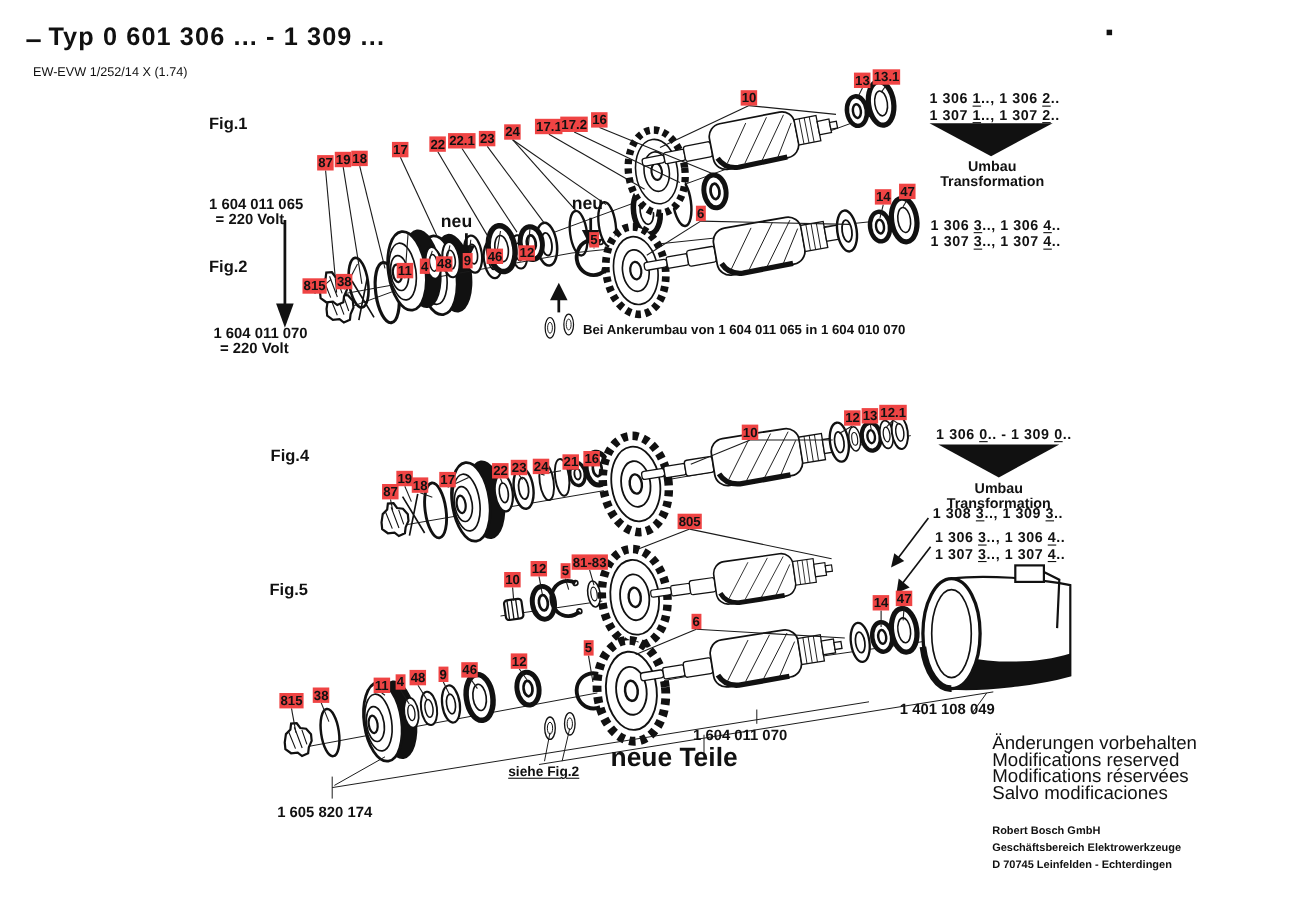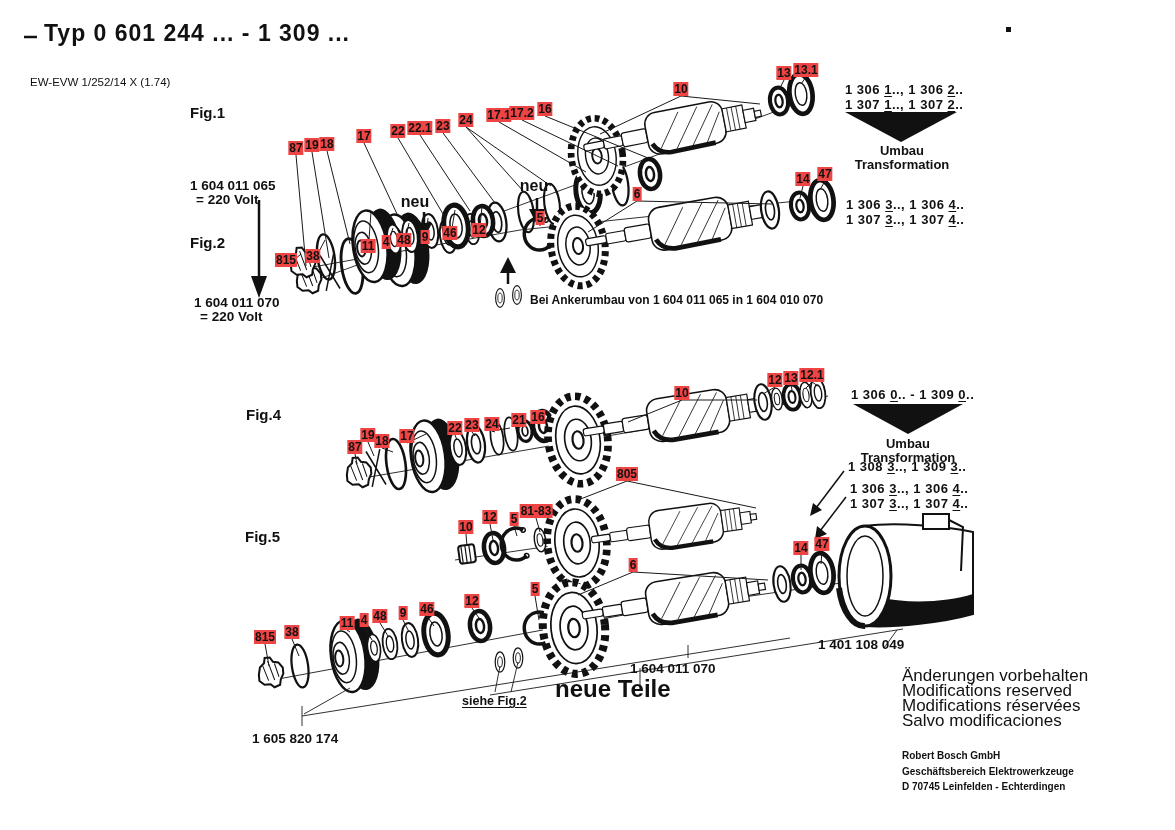--- a/index.html
+++ b/index.html
@@ -279,22 +279,22 @@
       <line x1="403" y1="620" x2="409" y2="632"></line>
       <line x1="380" y1="623" x2="388" y2="636"></line>
       <line x1="364" y1="627" x2="372" y2="640"></line>
       <line x1="347" y1="630" x2="350" y2="632"></line>
       <line x1="292" y1="639" x2="299" y2="656"></line>
       <line x1="265" y1="644" x2="269" y2="666"></line>
       <line x1="801" y1="555" x2="801" y2="570"></line>
       <line x1="822" y1="551" x2="821" y2="564"></line>
     </svg>
 
-  <div class="tblock title" style="left:44px;top:20px">Typ 0 601 244 ... - 1 309 ...</div>
-  <div class="tblock doccode" style="left:30px;top:76px">EW-EVW 1/252/14 X (1.74)</div>
+  <div class="tblock title" style="left:44px;top:20px">Typ 0 601 306 ... - 1 309 ...</div>
+  <div class="tblock doccode" style="left:30px;top:60px">EW-EVW 1/252/14 X (1.74)</div>
 
   <div class="tblock figlabel" style="left:190px;top:104px">Fig.1</div>
   <div class="tblock figlabel" style="left:190px;top:234px">Fig.2</div>
   <div class="tblock figlabel" style="left:246px;top:406px">Fig.4</div>
   <div class="tblock figlabel" style="left:245px;top:528px">Fig.5</div>
 
   <div class="tblock volt" style="left:190px;top:179px">
     <div>1 604 011 065</div>
     <div style="padding-left:6px">= 220  Volt</div>
   </div>

